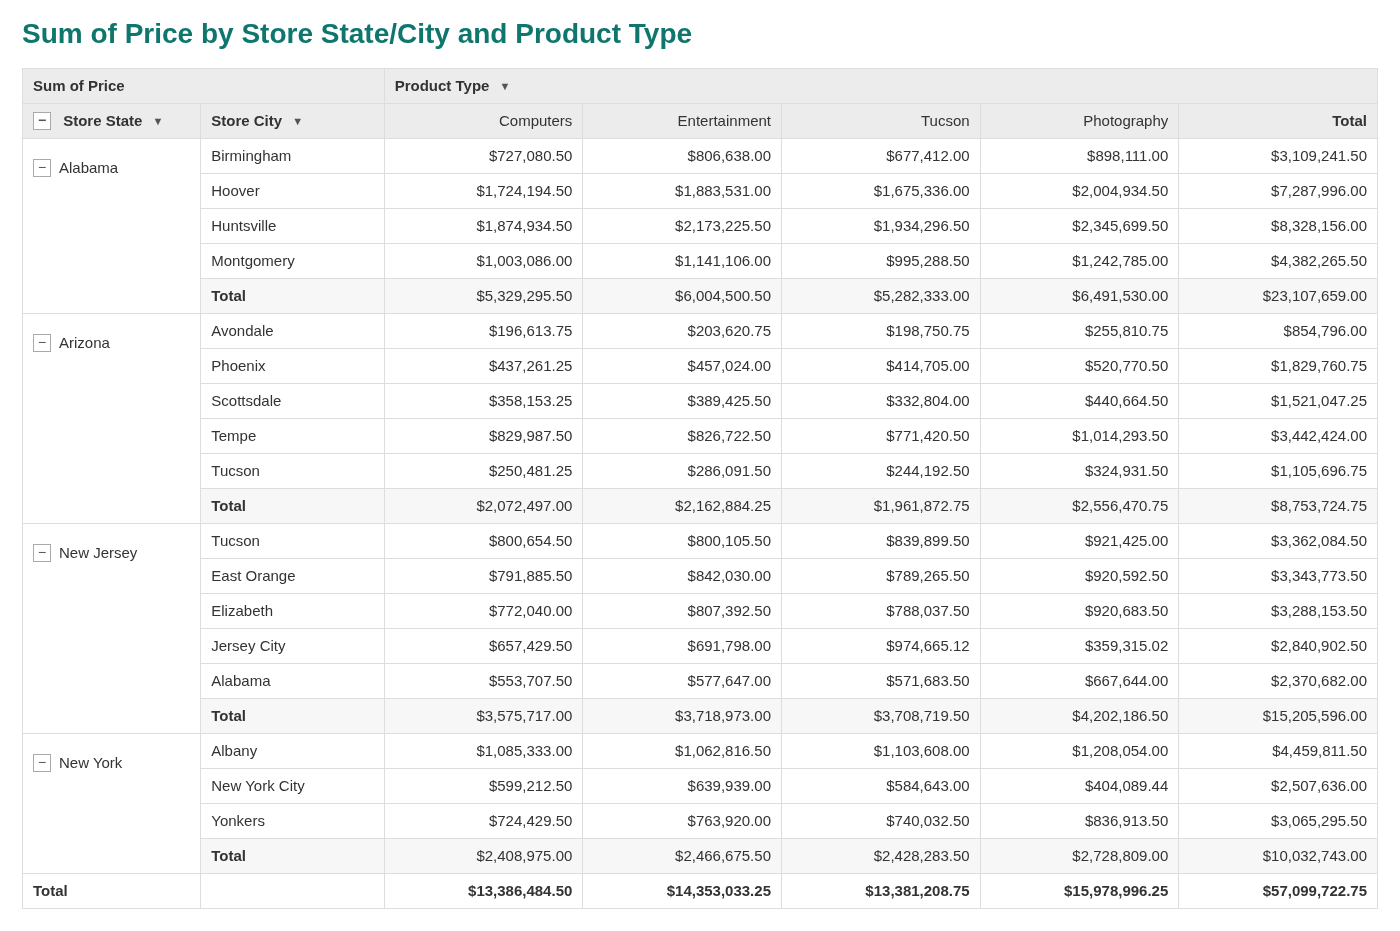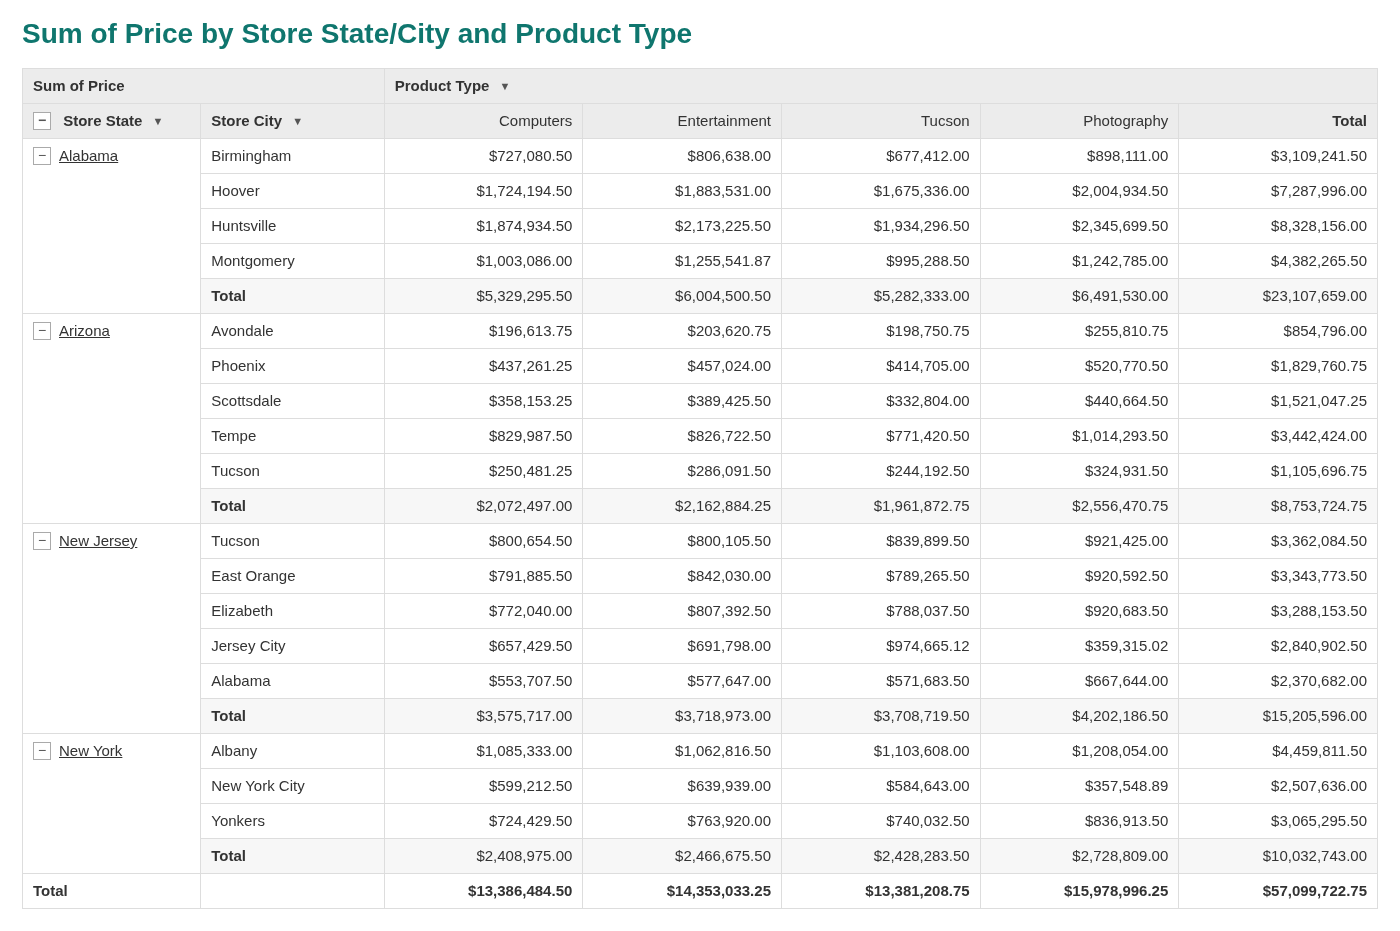--- a/index.html
+++ b/index.html
@@ -54,23 +54,22 @@
   }
   table.pivot tr.subtotal td {
     background: #f7f7f7;
     font-weight: 700;
   }
   table.pivot tr.subtotal td.num {
     font-weight: 400;
   }
   table.pivot td.state-cell {
     vertical-align: top;
-    padding-top: 6px;
+    padding-top: 18px;
     font-weight: 400;
-    text-decoration: underline;
   }
   .expander {
     display: inline-block;
     width: 16px;
     height: 16px;
     border: 1px solid #aaa;
     background: #fff;
     text-align: center;
     line-height: 14px;
     font-size: 14px;
@@ -158,21 +157,21 @@
           <td class="rowlabel">Huntsville</td>
           <td class="num">$1,874,934.50</td>
           <td class="num">$2,173,225.50</td>
           <td class="num">$1,934,296.50</td>
           <td class="num">$2,345,699.50</td>
           <td class="num">$8,328,156.00</td>
         </tr>
         <tr>
           <td class="rowlabel">Montgomery</td>
           <td class="num">$1,003,086.00</td>
-          <td class="num">$1,255,541.87</td>
+          <td class="num">$1,141,106.00</td>
           <td class="num">$995,288.50</td>
           <td class="num">$1,242,785.00</td>
           <td class="num">$4,382,265.50</td>
         </tr>
         <tr class="subtotal">
           <td class="rowlabel">Total</td>
           <td class="num">$5,329,295.50</td>
           <td class="num">$6,004,500.50</td>
           <td class="num">$5,282,333.00</td>
           <td class="num">$6,491,530.00</td>
@@ -283,21 +282,21 @@
           <td class="num">$1,062,816.50</td>
           <td class="num">$1,103,608.00</td>
           <td class="num">$1,208,054.00</td>
           <td class="num">$4,459,811.50</td>
         </tr>
         <tr>
           <td class="rowlabel">New York City</td>
           <td class="num">$599,212.50</td>
           <td class="num">$639,939.00</td>
           <td class="num">$584,643.00</td>
-          <td class="num">$357,548.89</td>
+          <td class="num">$404,089.44</td>
           <td class="num">$2,507,636.00</td>
         </tr>
         <tr>
           <td class="rowlabel">Yonkers</td>
           <td class="num">$724,429.50</td>
           <td class="num">$763,920.00</td>
           <td class="num">$740,032.50</td>
           <td class="num">$836,913.50</td>
           <td class="num">$3,065,295.50</td>
         </tr>

